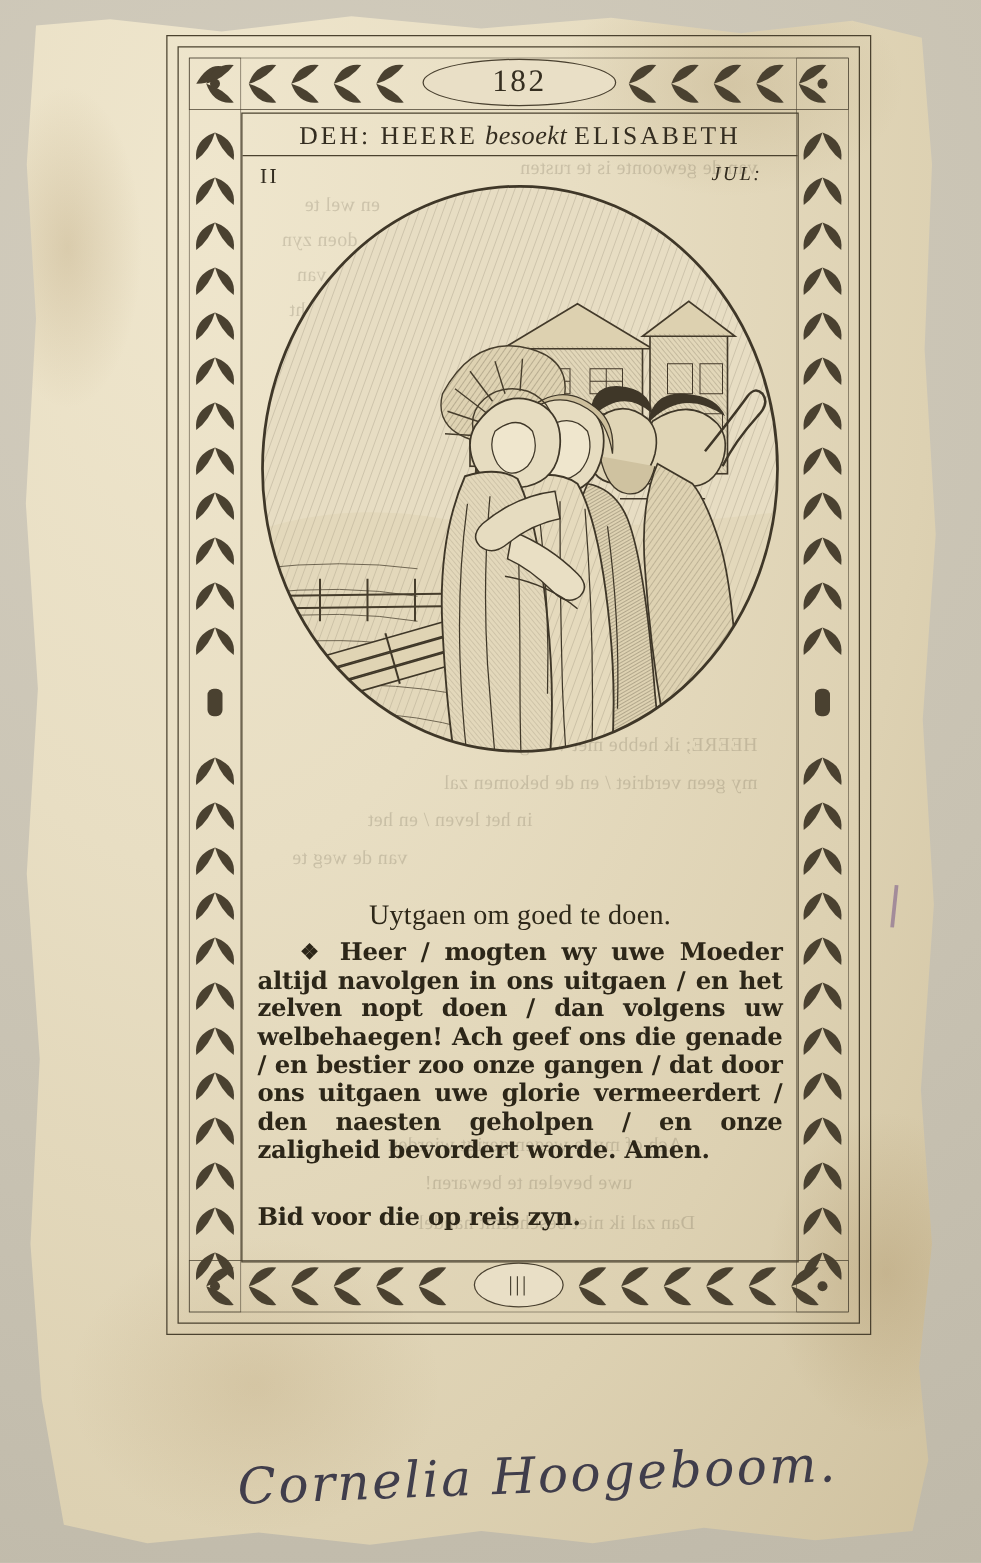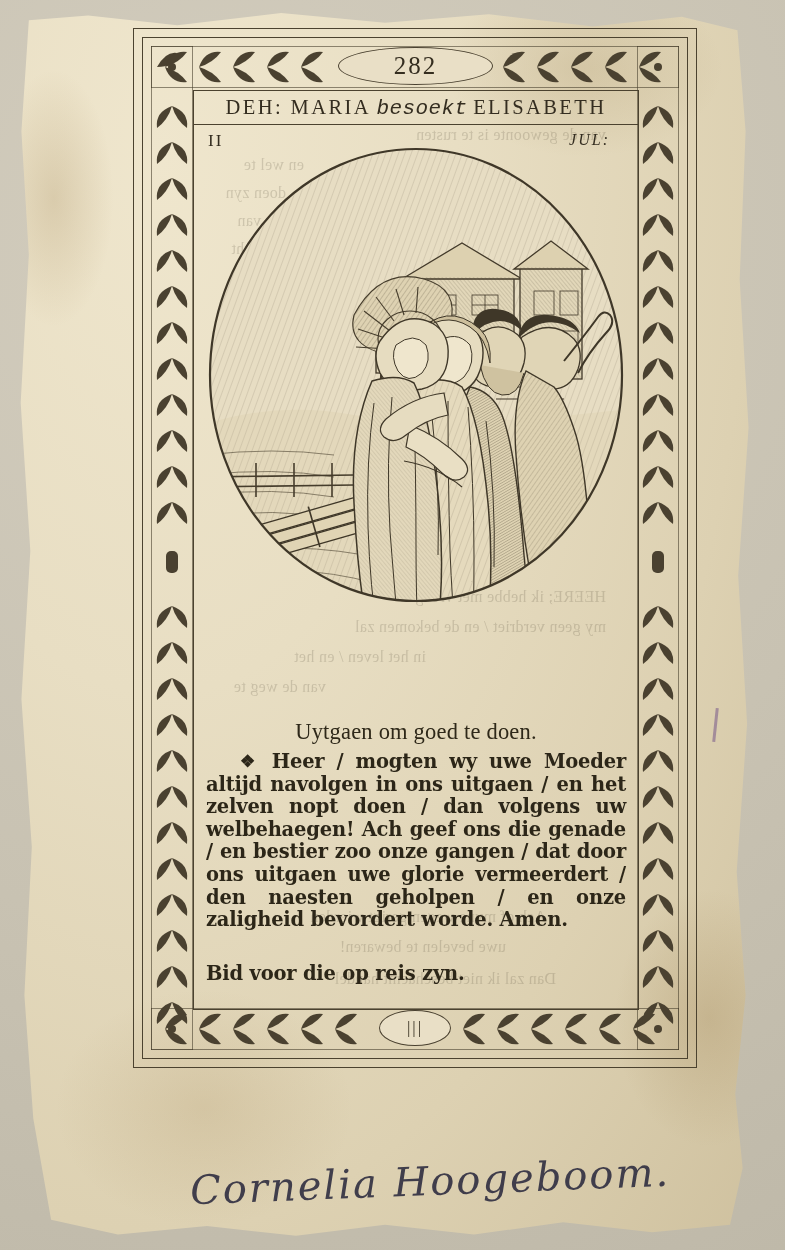--- a/index.html
+++ b/index.html
@@ -173,21 +173,21 @@
     left: 0; right: 0;
     top: 5px;
     text-align: center;
     font-size: 20.5px;
     color: #342d20;
     white-space: nowrap;
     letter-spacing: 0.5px;
   }
   #feast-heading .cap { letter-spacing: 2.4px; text-align: center; }
   #feast-heading .script {
-    font-family: Liberation Mono, monospace;
+    font-family: Liberation Serif, serif;
     font-style: italic;
     letter-spacing: 0.4px;
     font-size: 21px;
   }
   #heading-rule {
     position: absolute;
     left: 0; right: 0;
     top: 33px;
     border-bottom: 1.2px solid #4b422f;
   }
@@ -548,32 +548,32 @@
         </g>
 
         <g fill="#4a4130">
           <rect x="15" y="505" width="12" height="22" rx="5"></rect>
           <rect x="501" y="505" width="12" height="22" rx="5"></rect>
         </g>
       </svg>
 
       <div id="page-number-cartouche">
         <div class="ovalbox">
-          <span id="page-number">282</span>
+          <span id="page-number">182</span>
         </div>
       </div>
 
       <div id="bottom-cartouche">
         <div class="ovalbox">|||</div>
       </div>
 
       <div id="panel">
 
         <div id="feast-heading">
-          <span class="cap">DEH:</span><span class="cap">&nbsp;</span><span class="cap">MARIA</span>
+          <span class="cap">DEH:</span><span class="cap">&nbsp;</span><span class="cap">HEERE</span>
           <span class="script">besoekt</span>
           <span class="cap">ELISABETH</span>
         </div>
         <div id="heading-rule"></div>
 
         <div id="date-day">II</div>
         <div id="date-month">JUL:</div>
 
         <div id="engraving">
           <svg width="424" height="548" viewBox="0 0 424 548">

